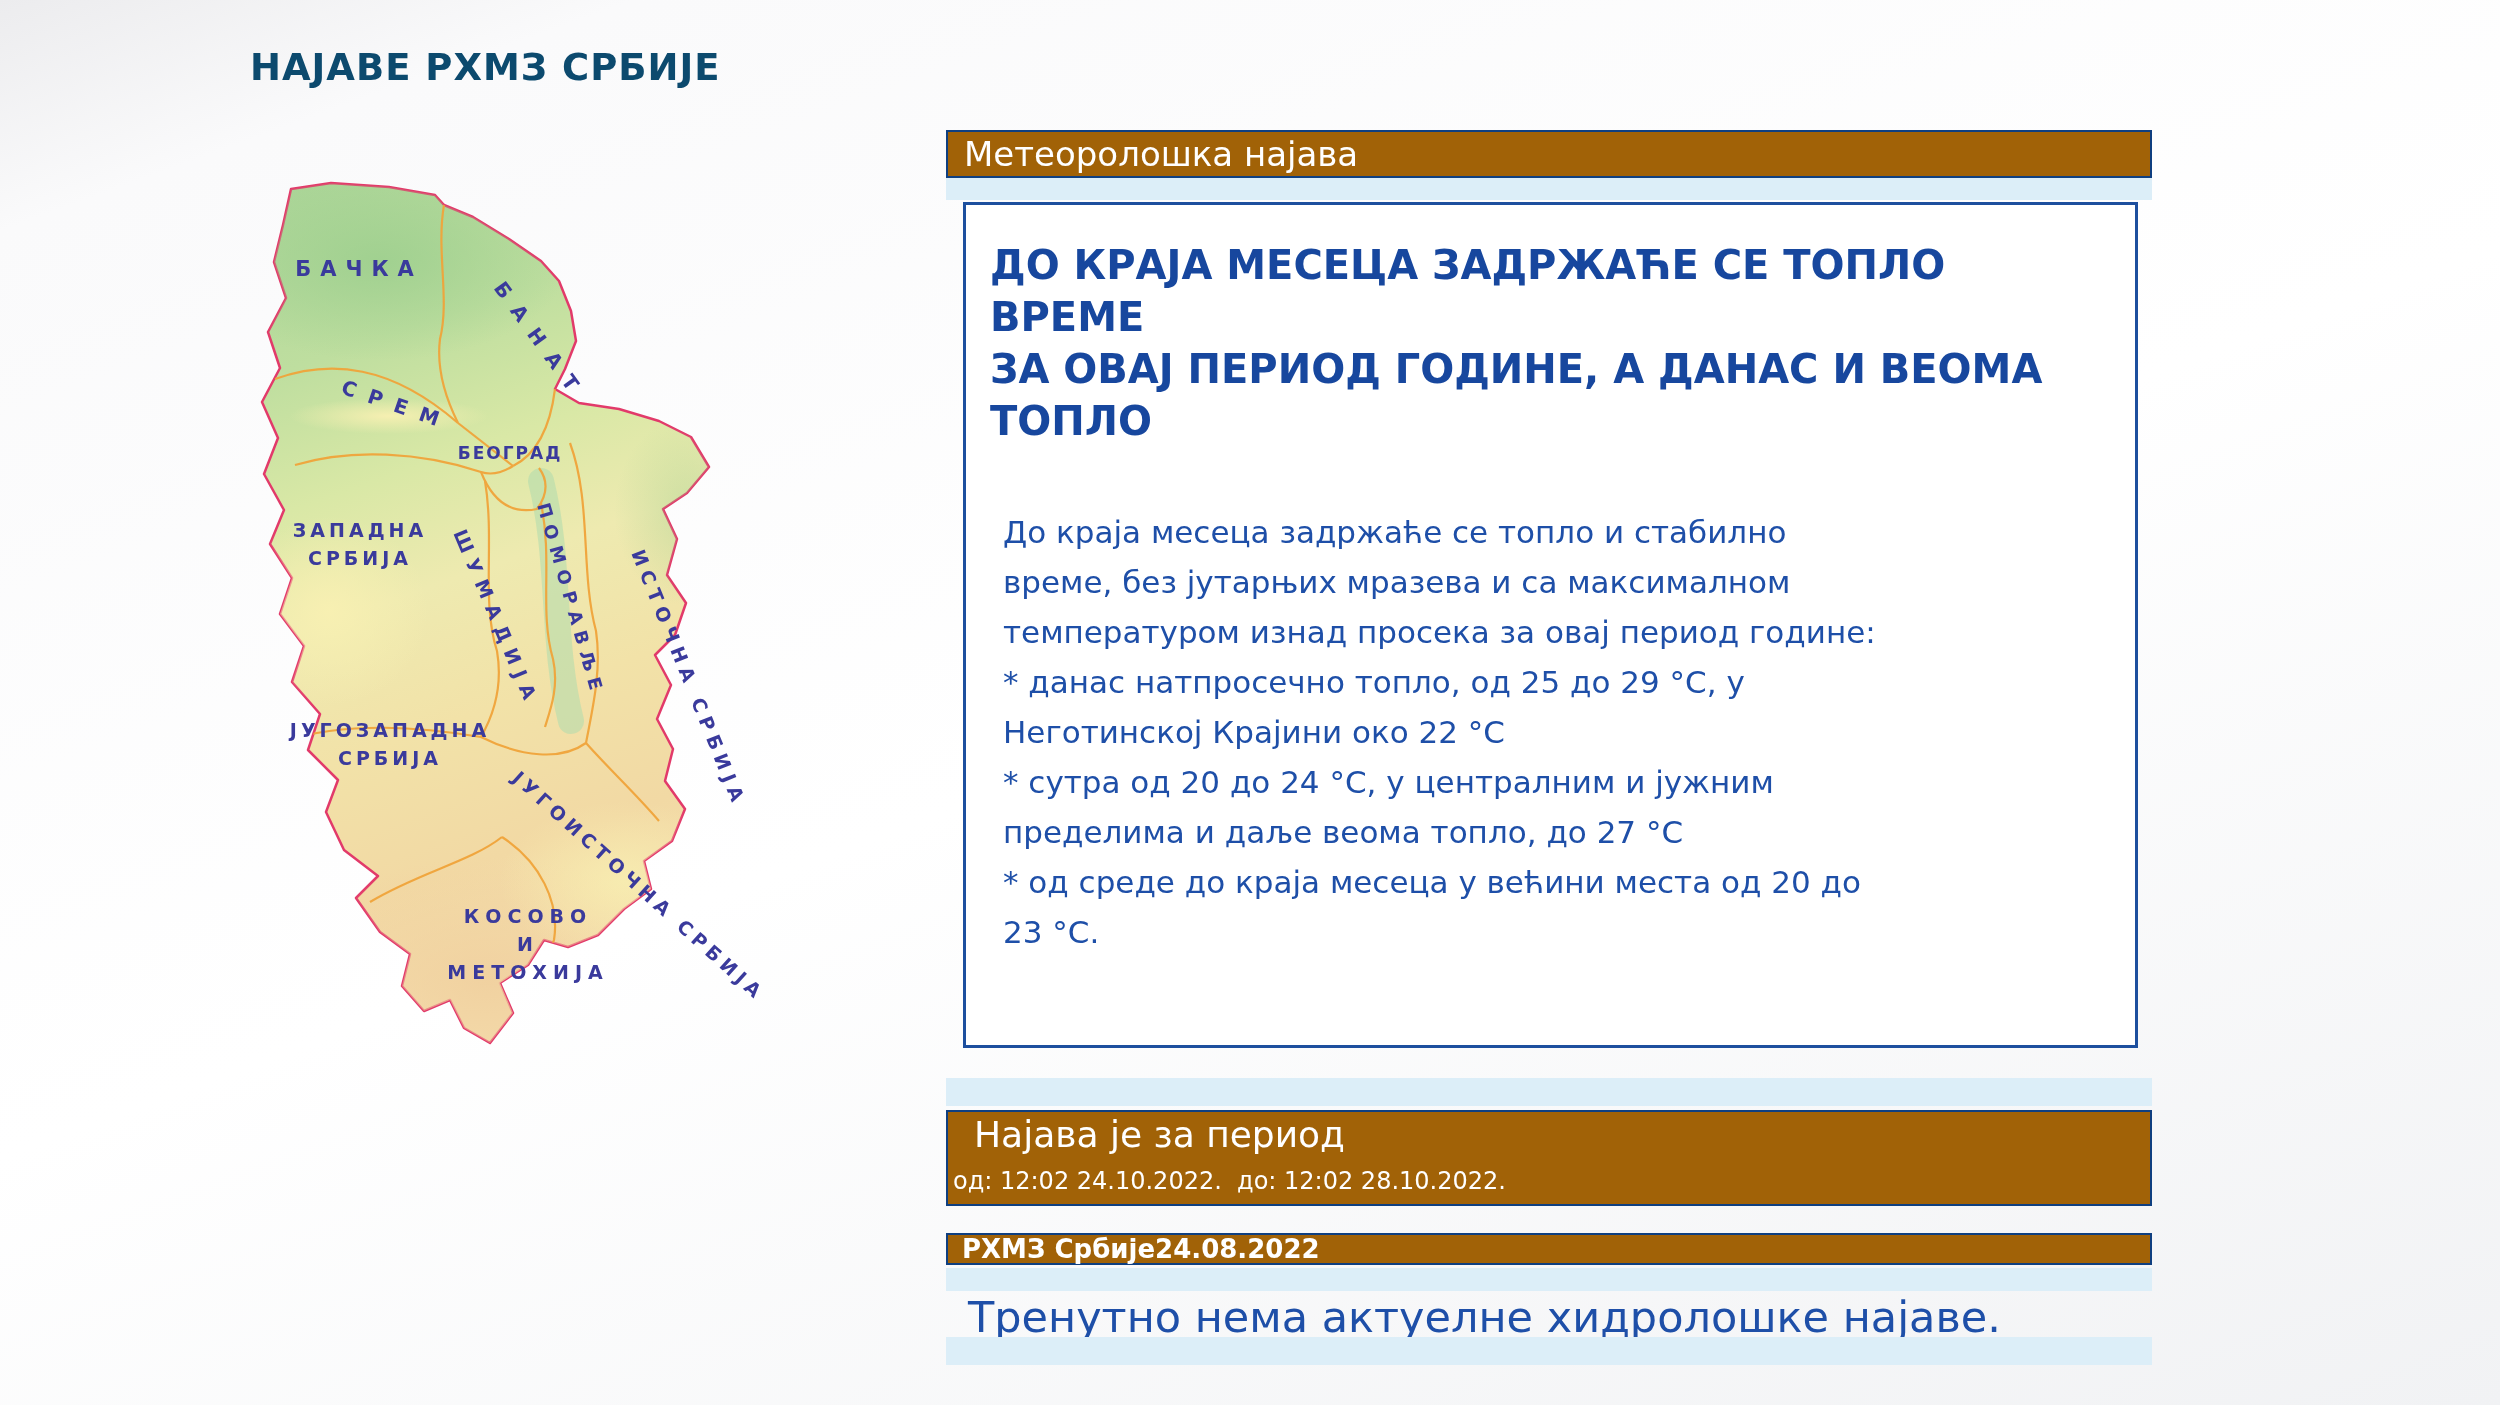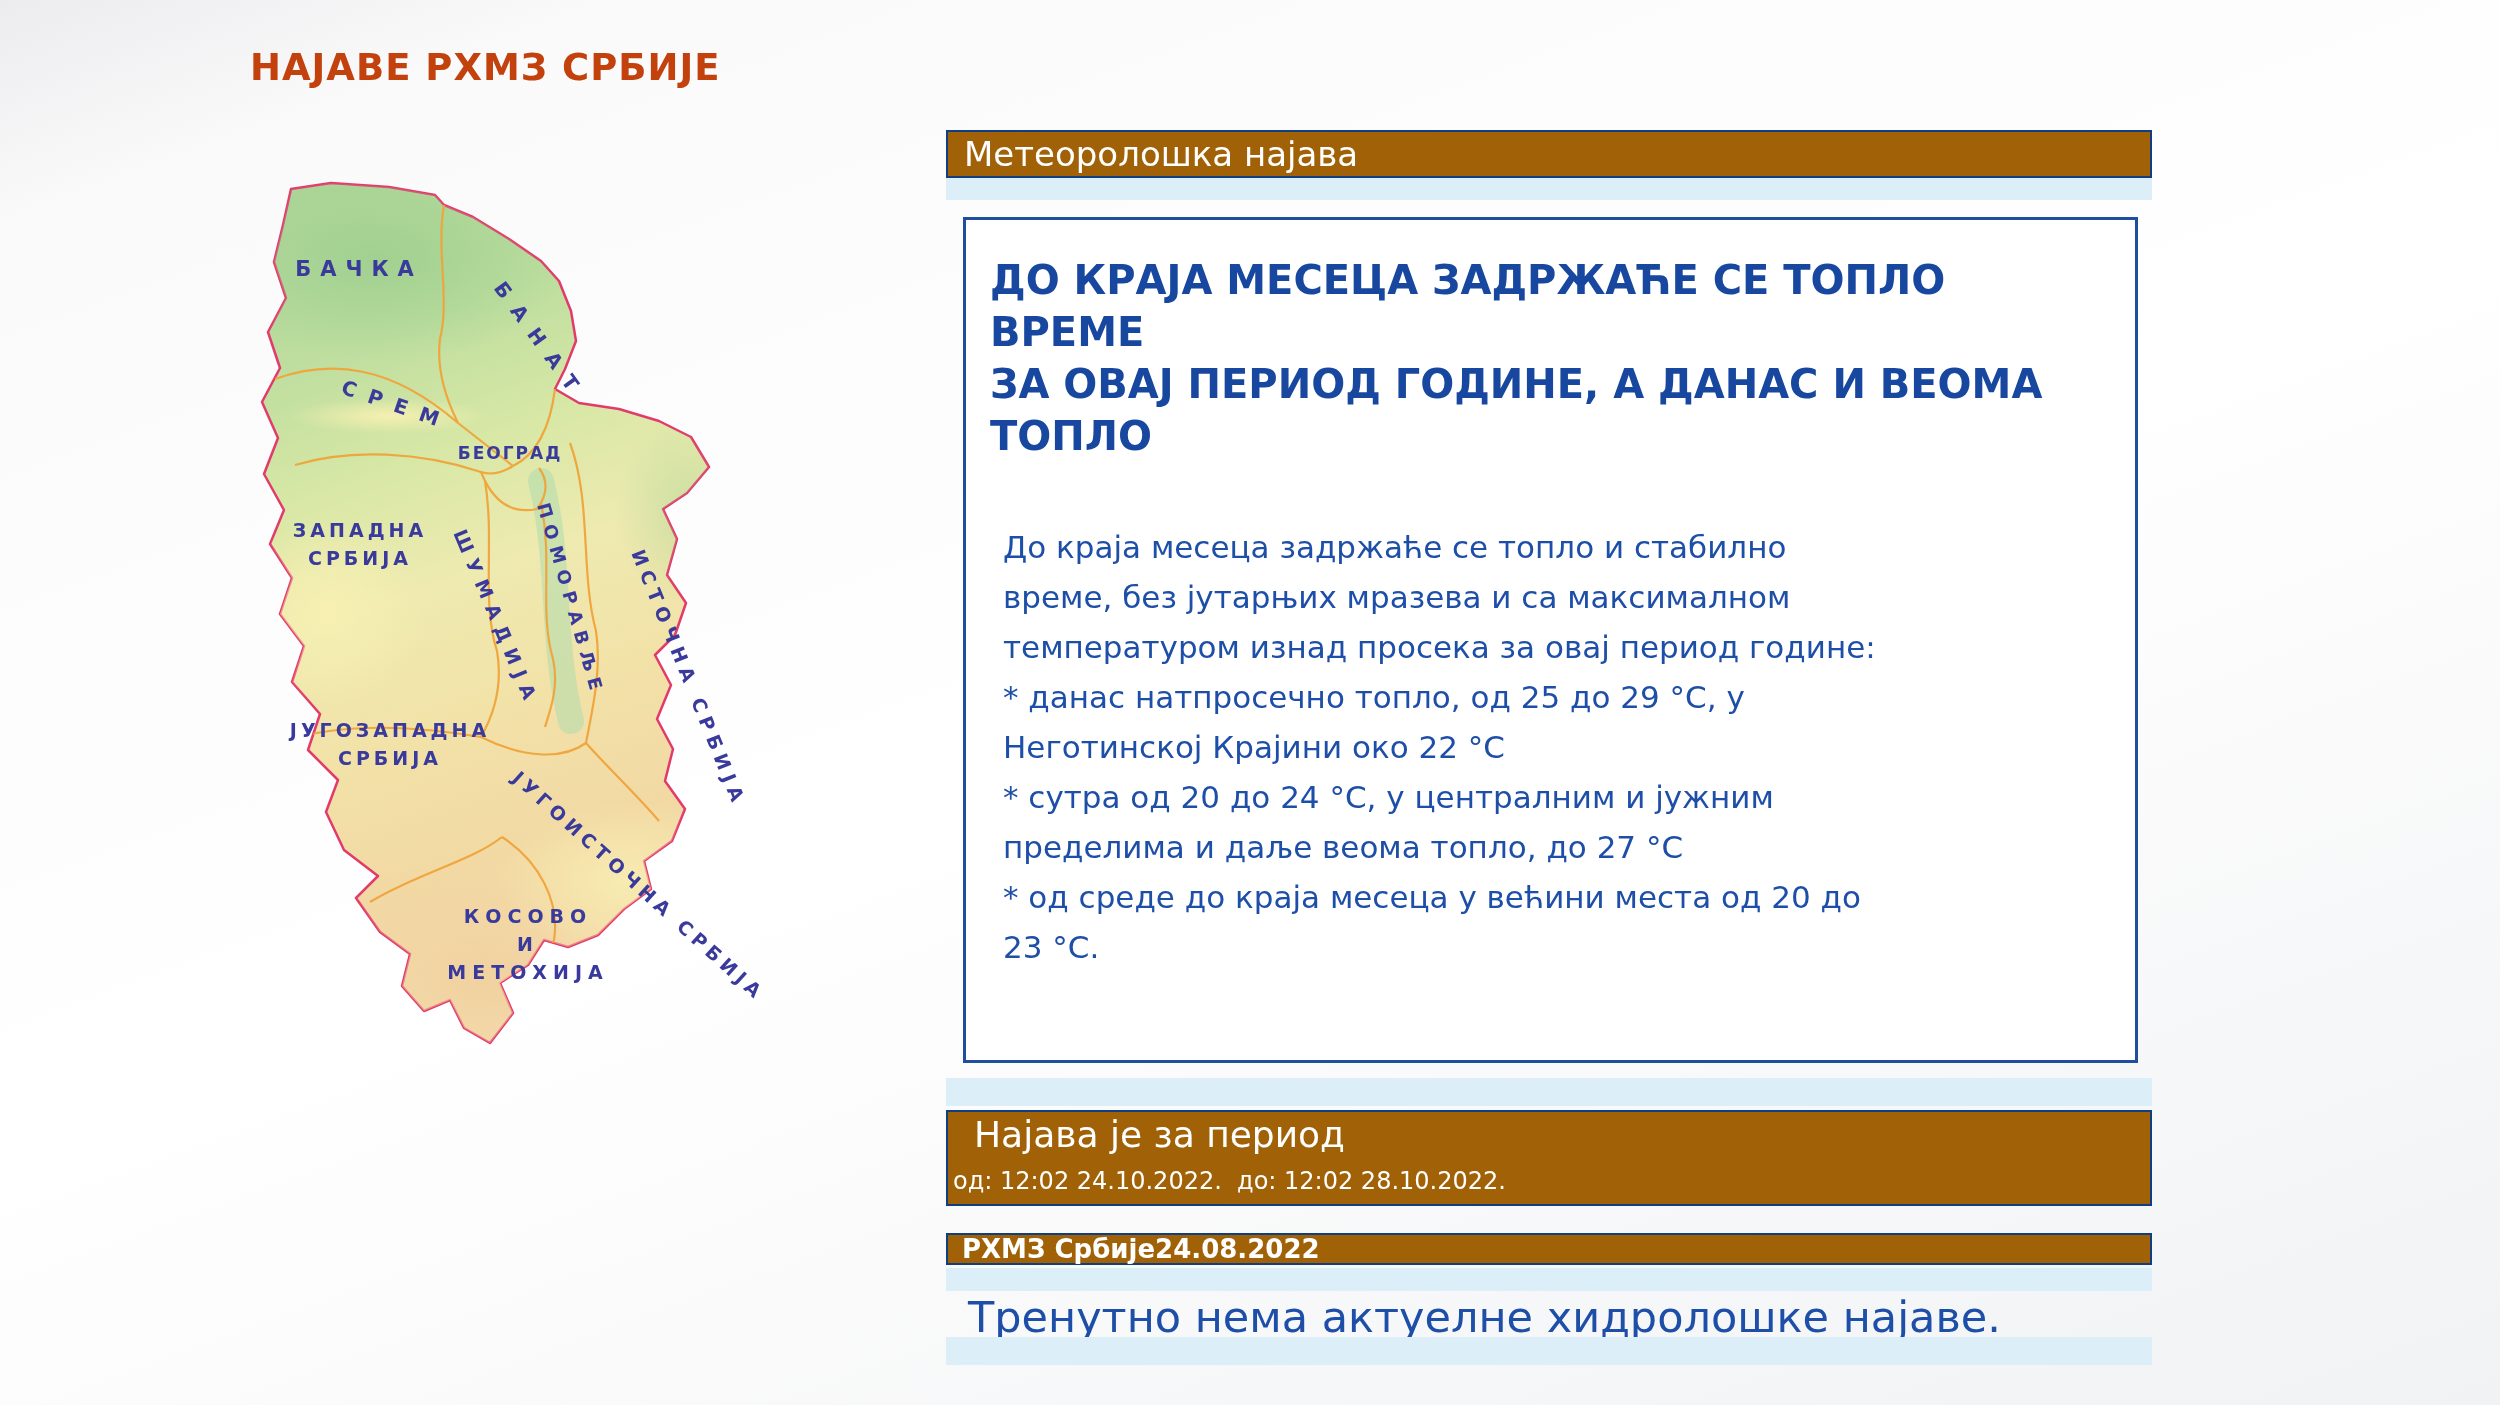--- a/index.html
+++ b/index.html
@@ -3,36 +3,36 @@
 <meta charset="utf-8">
 <style>
   html,body{margin:0;padding:0;}
   body{
     width:2500px;height:1405px;position:relative;overflow:hidden;
     background:linear-gradient(160deg,#ececee 0%,#fafafb 10%,#ffffff 50%,#f1f2f4 100%);
     font-family:"DejaVu Sans","Liberation Sans",sans-serif;
   }
   .page-title{
     position:absolute;left:250px;top:46px;
-    font-size:37px;font-weight:bold;color:#c2410c;letter-spacing:1px;
+    font-size:37px;font-weight:bold;color:#0c4a6e;letter-spacing:1px;
   }
   
   .bar{
     position:absolute;left:946px;width:1206px;
     background:#a16207;border:2px solid #0f3f80;box-sizing:border-box;
     color:#ffffff;
   }
   .bar-meteo{top:130px;height:48px;display:flex;align-items:center;padding-left:16px;font-size:34px;}
   .strip{position:absolute;left:946px;width:1206px;background:#dceef8;}
   .strip-1{top:178px;height:22px;}
   .strip-2{top:1078px;height:28px;}
   .strip-3{top:1268px;height:23px;}
   .strip-4{top:1337px;height:28px;}
   .announce-box{
-    position:absolute;left:963px;top:217px;width:1175px;height:846px;
+    position:absolute;left:963px;top:202px;width:1175px;height:846px;
     background:#ffffff;border:3px solid #1d4f9e;box-sizing:border-box;
     padding:28px 24px 0 24px;
   }
   .announce-heading{
     margin:6px 0 60px 0;
     font-size:40px;line-height:52px;font-weight:bold;color:#17479e;
     white-space:pre-line;
   }
   .announce-para{
     margin:13px;

